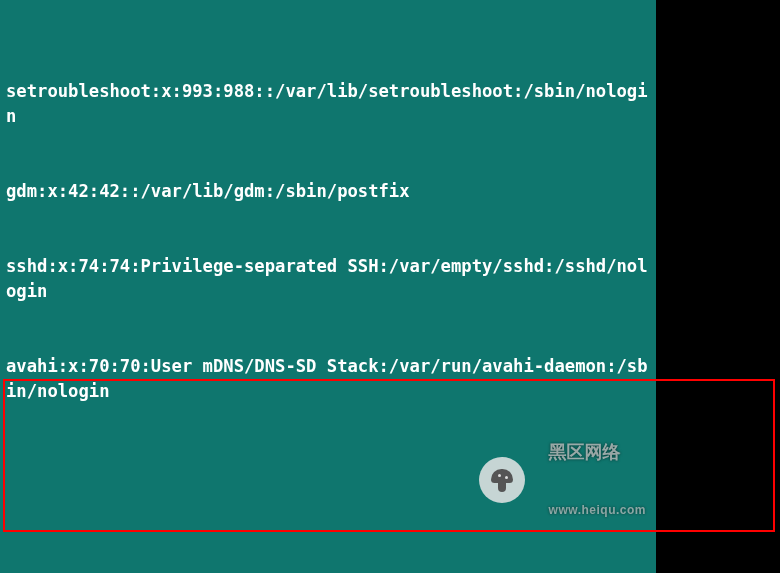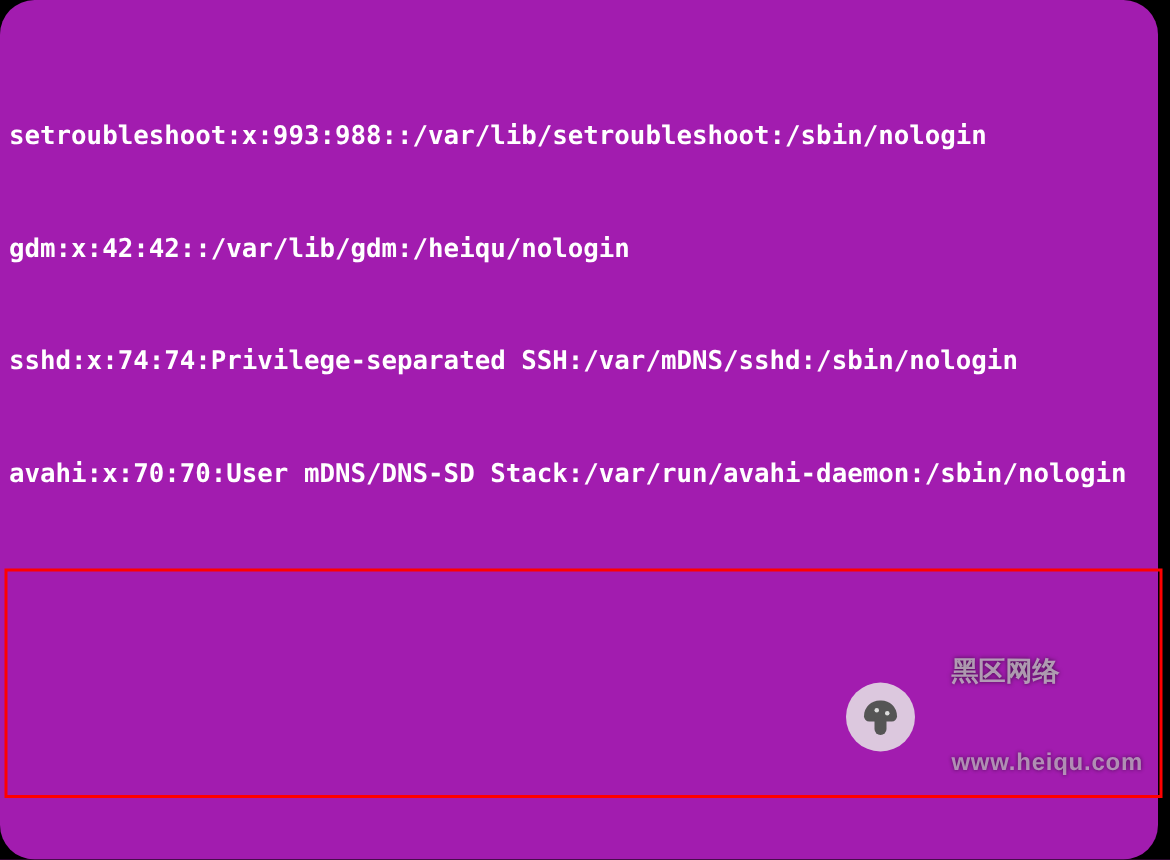--- a/index.html
+++ b/index.html
@@ -5,32 +5,31 @@
   html, body {
     margin: 0;
     padding: 0;
     width: 780px;
     height: 573px;
     background: #000;
     overflow: hidden;
   }
   .terminal {
     position: relative;
-    width: 772px;
+    width: 656px;
     height: 573px;
-    background: #a21caf;
+    background: #0f766e;
     font-family: "DejaVu Sans Mono", "Liberation Mono", "Consolas", monospace;
     font-size: 17.2px;
     line-height: 25px;
     color: #fff;
     font-weight: bold;
     white-space: pre;
     padding: 4px 6px 0 6px;
     box-sizing: border-box;
-    border-radius: 23px;
   }
   .line {
     white-space: pre-wrap;
     word-break: break-all;
   }
   .highlight-box {
     position: absolute;
     border: 2px solid #ff0000;
     left: 3px;
     width: 772px;
@@ -92,34 +91,34 @@
   .wm-text {
     color: rgba(200,200,200,0.75);
     font-family: "Microsoft YaHei", sans-serif;
     font-weight: 600;
     font-size: 18px;
     line-height: 1.1;
     text-align: left;
     text-shadow: 0 0 3px rgba(0,0,0,0.6);
   }
   .wm-text .l2 {
-    font-size: 16px;
+    font-size: 12px;
     letter-spacing: 0.5px;
     opacity: 0.9;
     margin-top: 2px;
   }
 </style>
 </head>
 <body>
 
 <div class="terminal">
 
   <div class="line">setroubleshoot:x:993:988::/var/lib/setroubleshoot:/sbin/nologin</div>
-  <div class="line">gdm:x:42:42::/var/lib/gdm:/heiqu/nologin</div>
-  <div class="line">sshd:x:74:74:Privilege-separated SSH:/var/mDNS/sshd:/sbin/nologin</div>
+  <div class="line">gdm:x:42:42::/var/lib/gdm:/sbin/postfix</div>
+  <div class="line">sshd:x:74:74:Privilege-separated SSH:/var/empty/sshd:/sshd/nologin</div>
   <div class="line">avahi:x:70:70:User mDNS/DNS-SD Stack:/var/run/avahi-daemon:/sbin/nologin</div>
   
   
   
 
   
 
   
   
   

